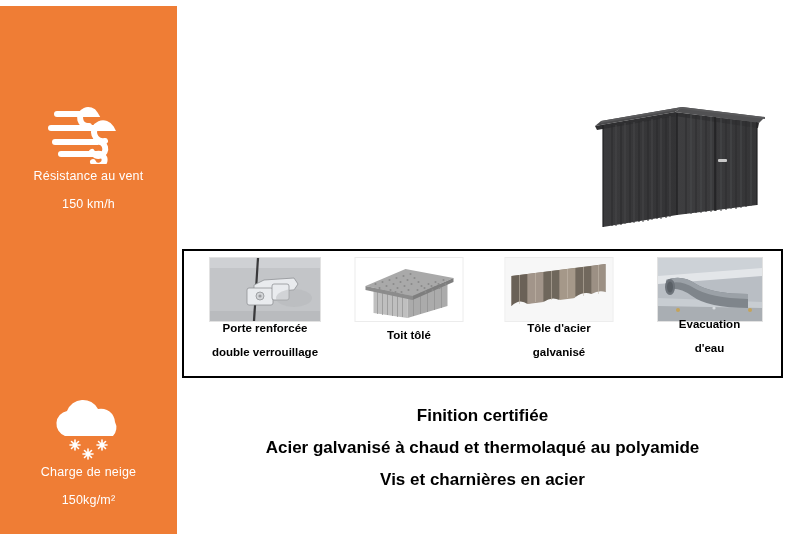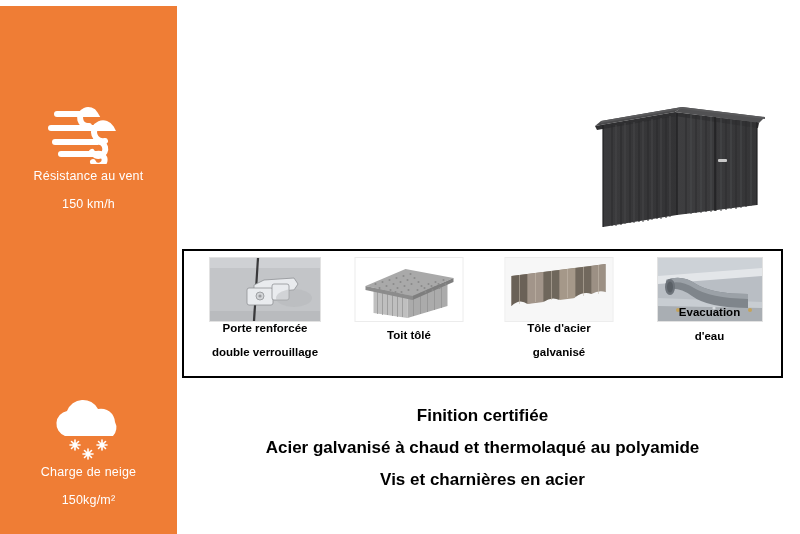--- a/index.html
+++ b/index.html
@@ -418,21 +418,21 @@
             <path d="M8 22 q16 -6 30 4 q16 10 52 10 l0 5 q-38 -1 -54 -11 q-14 -9 -28 -4 Z" fill="#9ba1a7"></path>
             <ellipse cx="12" cy="29" rx="5" ry="8" fill="#6d737a"></ellipse>
             <ellipse cx="12" cy="29" rx="3" ry="5.5" fill="#5a6066"></ellipse>
           </g>
 
           <circle cx="20" cy="52" r="2" fill="#c5a35a"></circle>
           <circle cx="92" cy="52" r="2" fill="#c5a35a"></circle>
           <circle cx="56" cy="50" r="1.6" fill="#d8dce0"></circle>
         </svg>
       </div>
-      <div class="feature-caption" style="top:56px;">
+      <div class="feature-caption" style="top:68px;">
         <span class="l1">Evacuation</span>
         <span class="l2">d'eau</span>
       </div>
     </div>
   </div>
 
   <div id="cert">
     <div>Finition certifiée</div>
     <div>Acier galvanisé à chaud et thermolaqué au polyamide</div>
     <div>Vis et charnières en acier</div>

